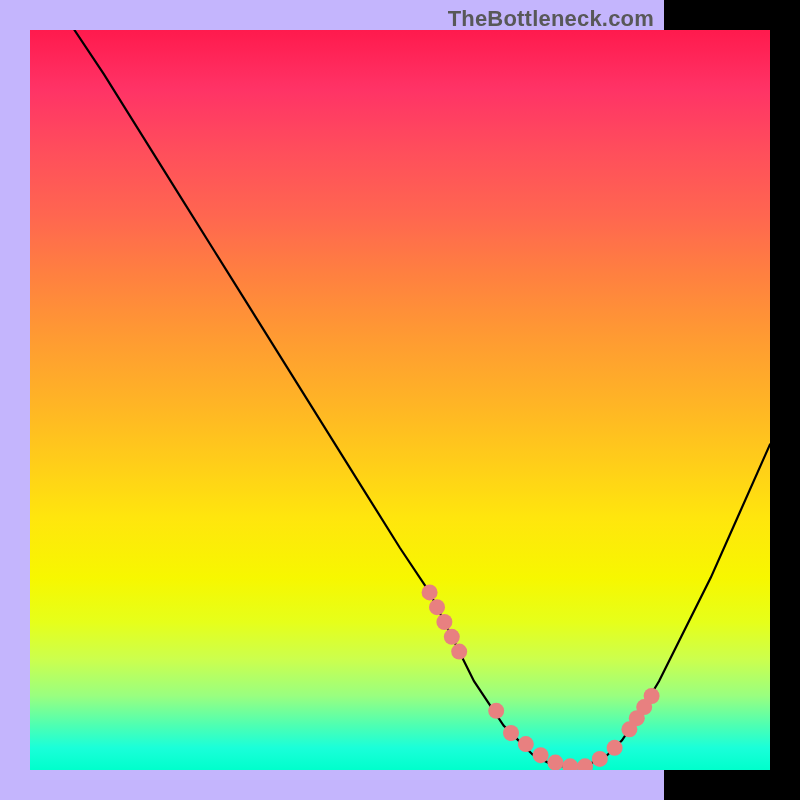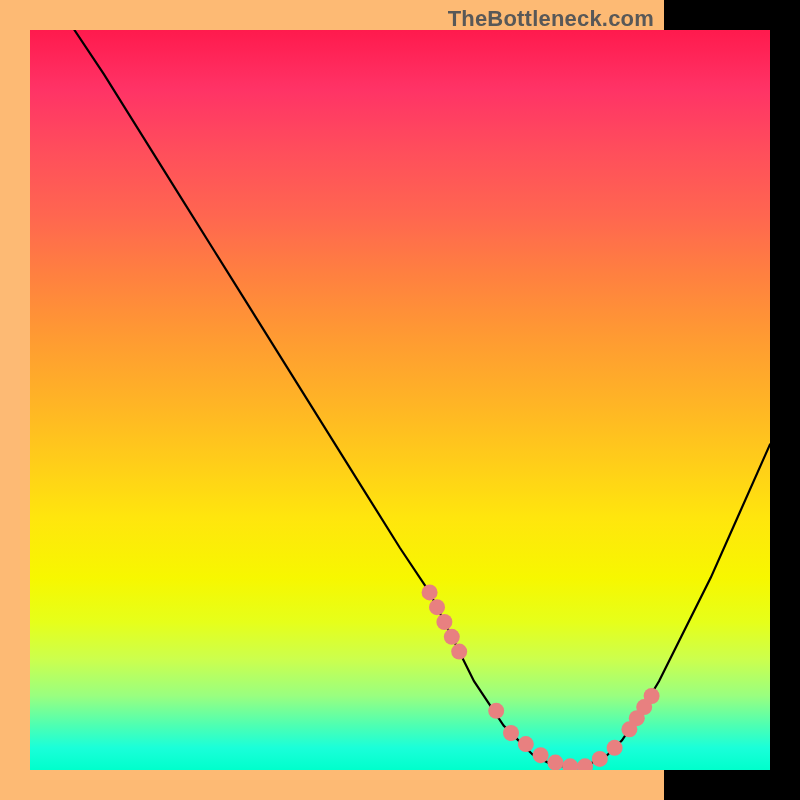--- a/index.html
+++ b/index.html
@@ -1,21 +1,21 @@
 <!DOCTYPE html>
 <html><head>
 <meta charset="utf-8">
 <style>
   * { margin: 0; padding: 0; box-sizing: border-box; }
   html, body { width: 800px; height: 800px; overflow: hidden; background: #000; }
   .frame {
     position: relative;
     width: 664px;
     height: 800px;
-    background: #fdba74;
+    background: #c4b5fd;
   }
   .plot-area {
     position: absolute;
     left: 30px;
     top: 30px;
     width: 740px;
     height: 740px;
     background: linear-gradient(to bottom,
       #ff1a4d 0%,
       #ff3366 8%,

